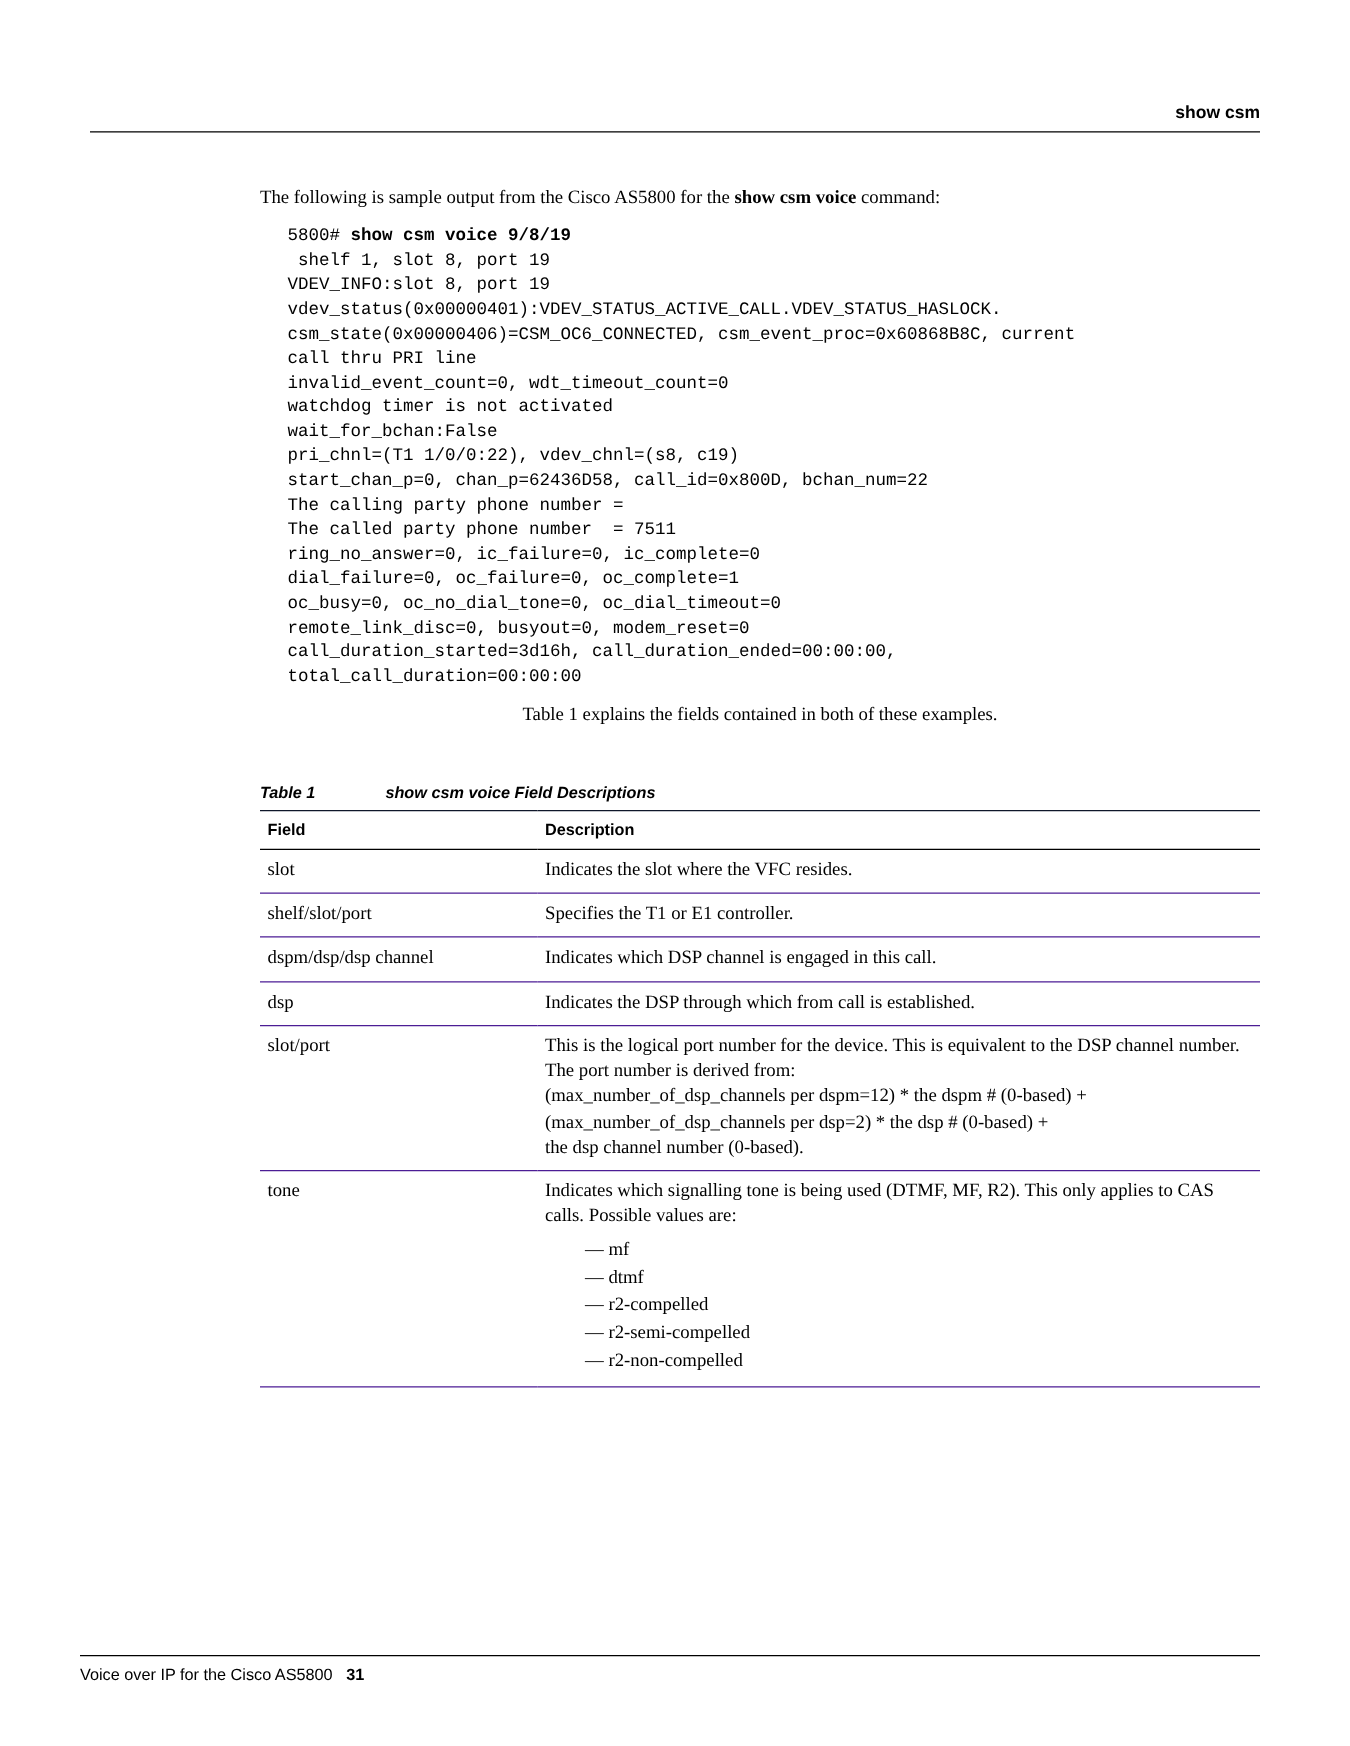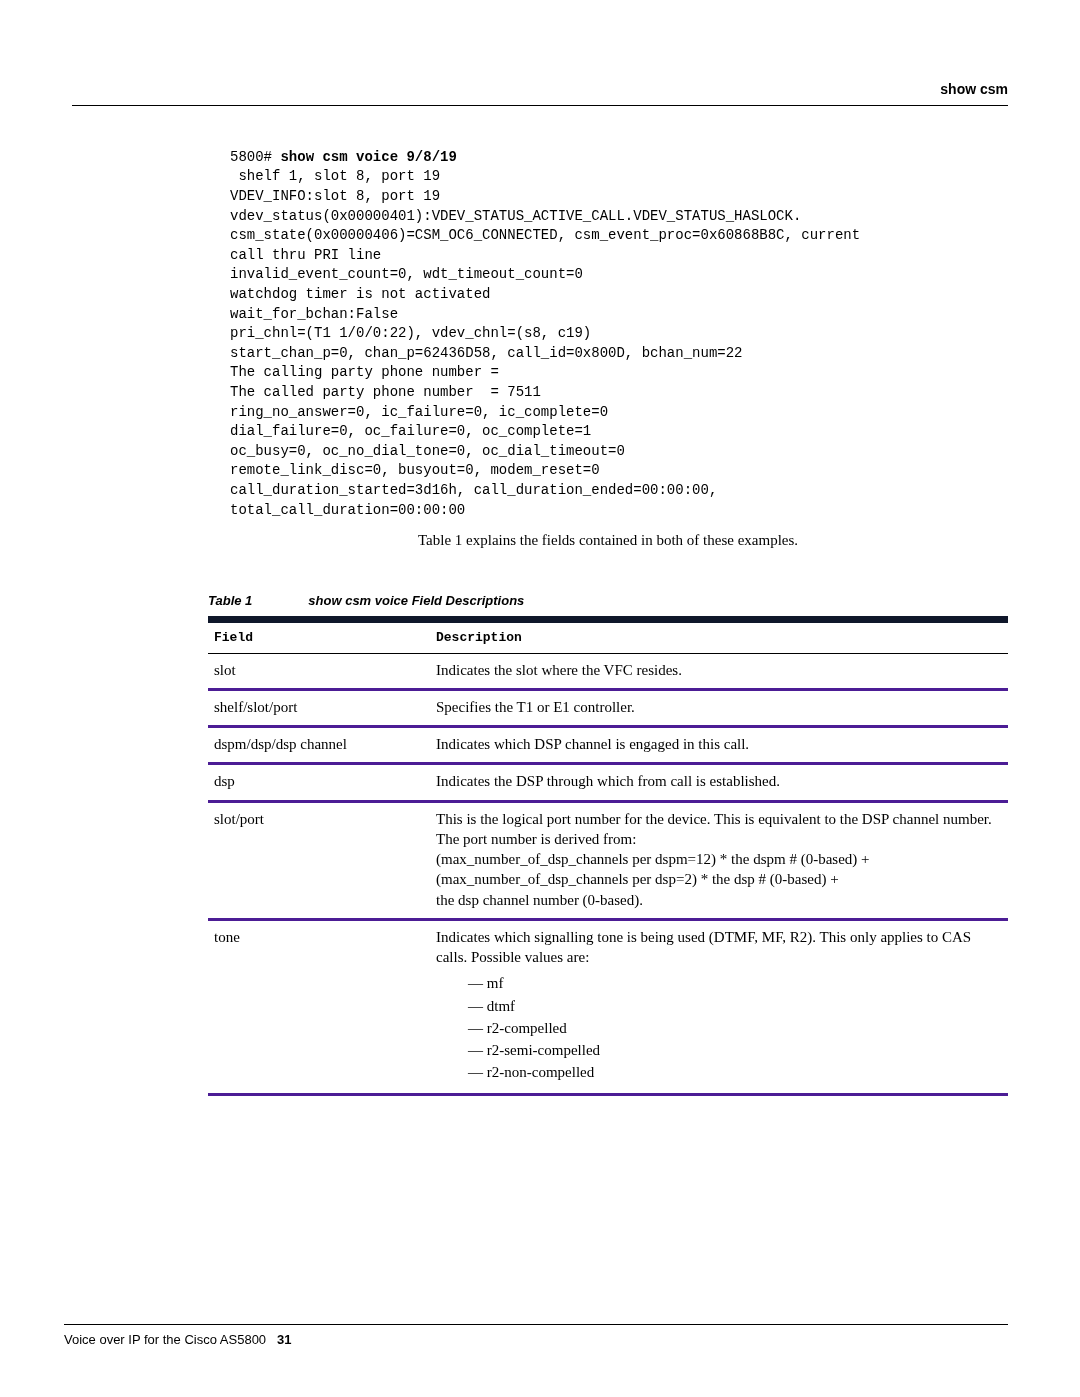--- a/index.html
+++ b/index.html
@@ -57,32 +57,32 @@
     font-weight: 700;
     margin-bottom: 6px;
   }
   .table-caption .cap-id { margin-right: 56px; text-align: right; }
   table.field-table {
     width: 100%;
     border-collapse: collapse;
     table-layout: fixed;
   }
   .field-table thead th {
-    font-family: Liberation Mono, monospace;
+    font-family: Liberation Sans, sans-serif;
     font-size: 13px;
     font-weight: 700;
     text-align: left;
-    border-top: 7px solid #0f172a;
+    border-top: 1px solid #0f172a;
     border-bottom: 1px solid #000;
     padding: 6px 6px;
   }
   .field-table thead th:first-child { width: 210px; }
   .field-table tbody td {
     vertical-align: top;
-    border-bottom: 3px solid #4c1d95;
+    border-bottom: 1px solid #4c1d95;
     padding: 6px 6px 8px 6px;
     font-size: 15px;
   }
   .desc-list {
     margin: 6px 0 0 0;
     padding: 0;
     list-style: none;
   }
   .desc-list li { margin: 2px 0 2px 32px; }
   .desc-list li::before { content: "—  "; }
@@ -105,20 +105,23 @@
 </head>
 <body>
 
 <div class="page">
   <div class="header">
     <span>show csm</span>
   </div>
   <hr class="header-rule">
 
   <div class="content">
+    <p class="intro">
+      <span>The following is sample output from the Cisco AS5800 for the </span><b>show csm voice</b><span> command:</span>
+    </p>
 
     <pre class="pre-block" id="sample-pre"><span>5800# </span><span class="prompt-bold">show csm voice 9/8/19</span>
  shelf 1, slot 8, port 19
 VDEV_INFO:slot 8, port 19
 vdev_status(0x00000401):VDEV_STATUS_ACTIVE_CALL.VDEV_STATUS_HASLOCK.
 csm_state(0x00000406)=CSM_OC6_CONNECTED, csm_event_proc=0x60868B8C, current
 call thru PRI line
 invalid_event_count=0, wdt_timeout_count=0
 watchdog timer is not activated
 wait_for_bchan:False

